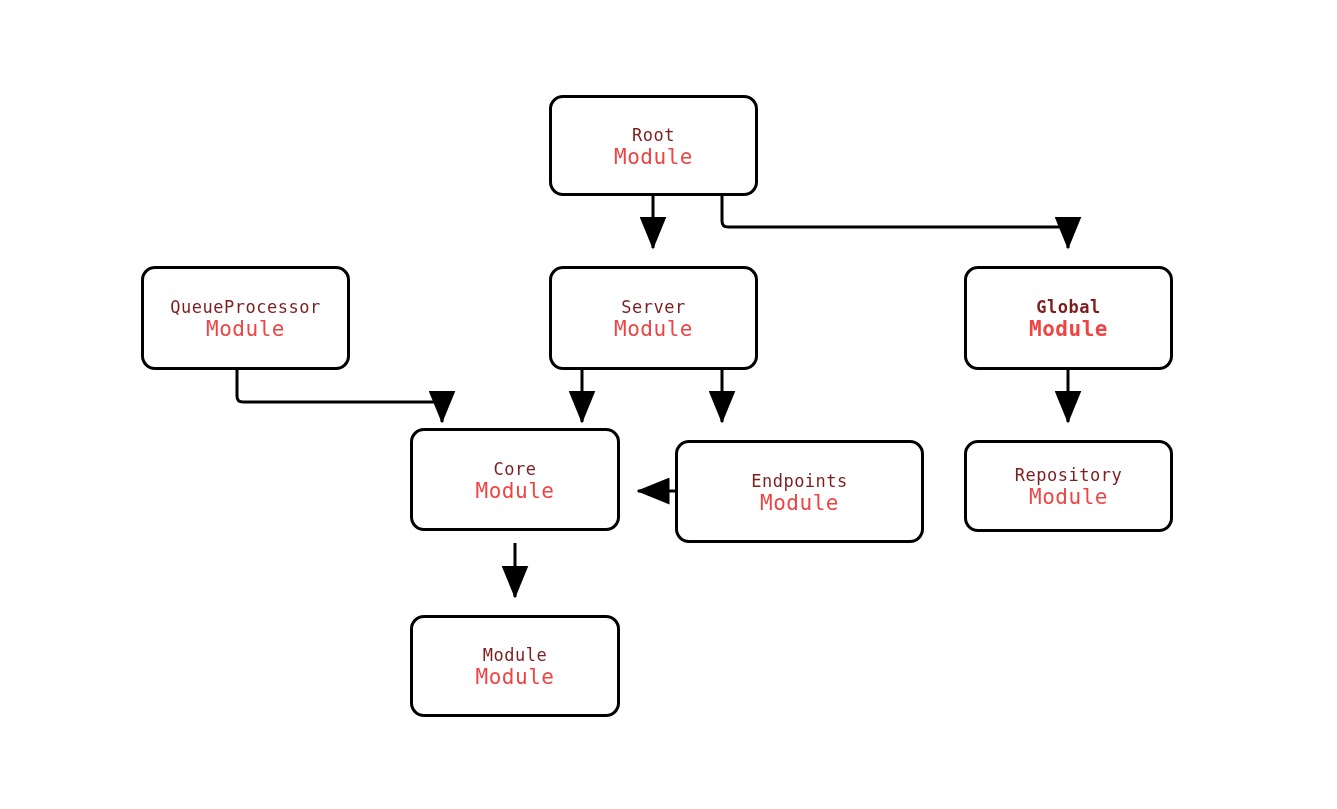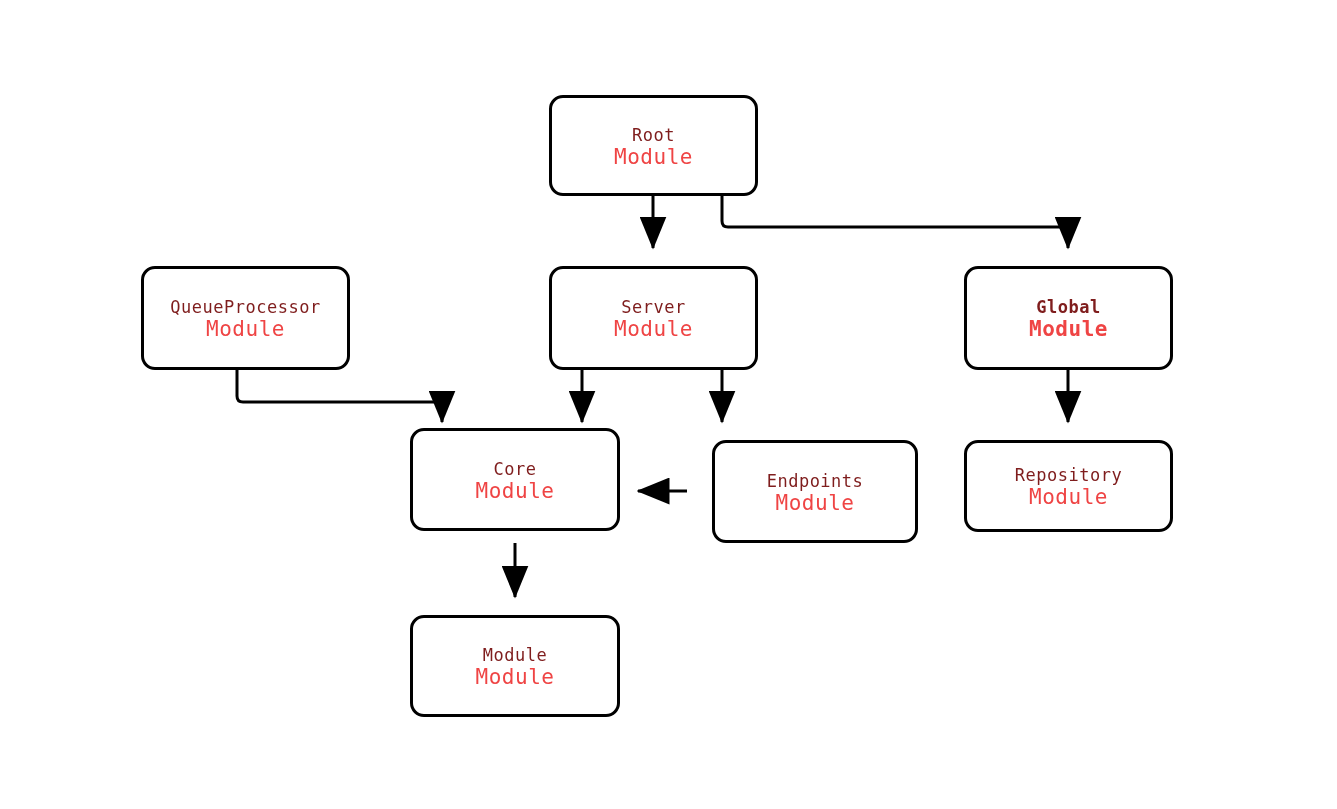--- a/index.html
+++ b/index.html
@@ -102,21 +102,21 @@
   <div class="node" style="left:964px; top:266px; width:209px; height:104px;font-weight:bold;">
     <div class="node-label">Global</div>
     <div class="node-label-line2">Module</div>
   </div>
 
   <div class="node" style="left:410px; top:428px; width:210px; height:103px;">
     <div class="node-label">Core</div>
     <div class="node-label-line2">Module</div>
   </div>
 
-  <div class="node" style="left:712px; top:440px; width:206px; height:103px;">
+  <div class="node" style="left:675px; top:440px; width:249px; height:103px;">
     <div class="node-label">Endpoints</div>
     <div class="node-label-line2">Module</div>
   </div>
 
   <div class="node" style="left:964px; top:440px; width:209px; height:92px;">
     <div class="node-label">Repository</div>
     <div class="node-label-line2">Module</div>
   </div>
 
   <div class="node" style="left:410px; top:615px; width:210px; height:102px;">

